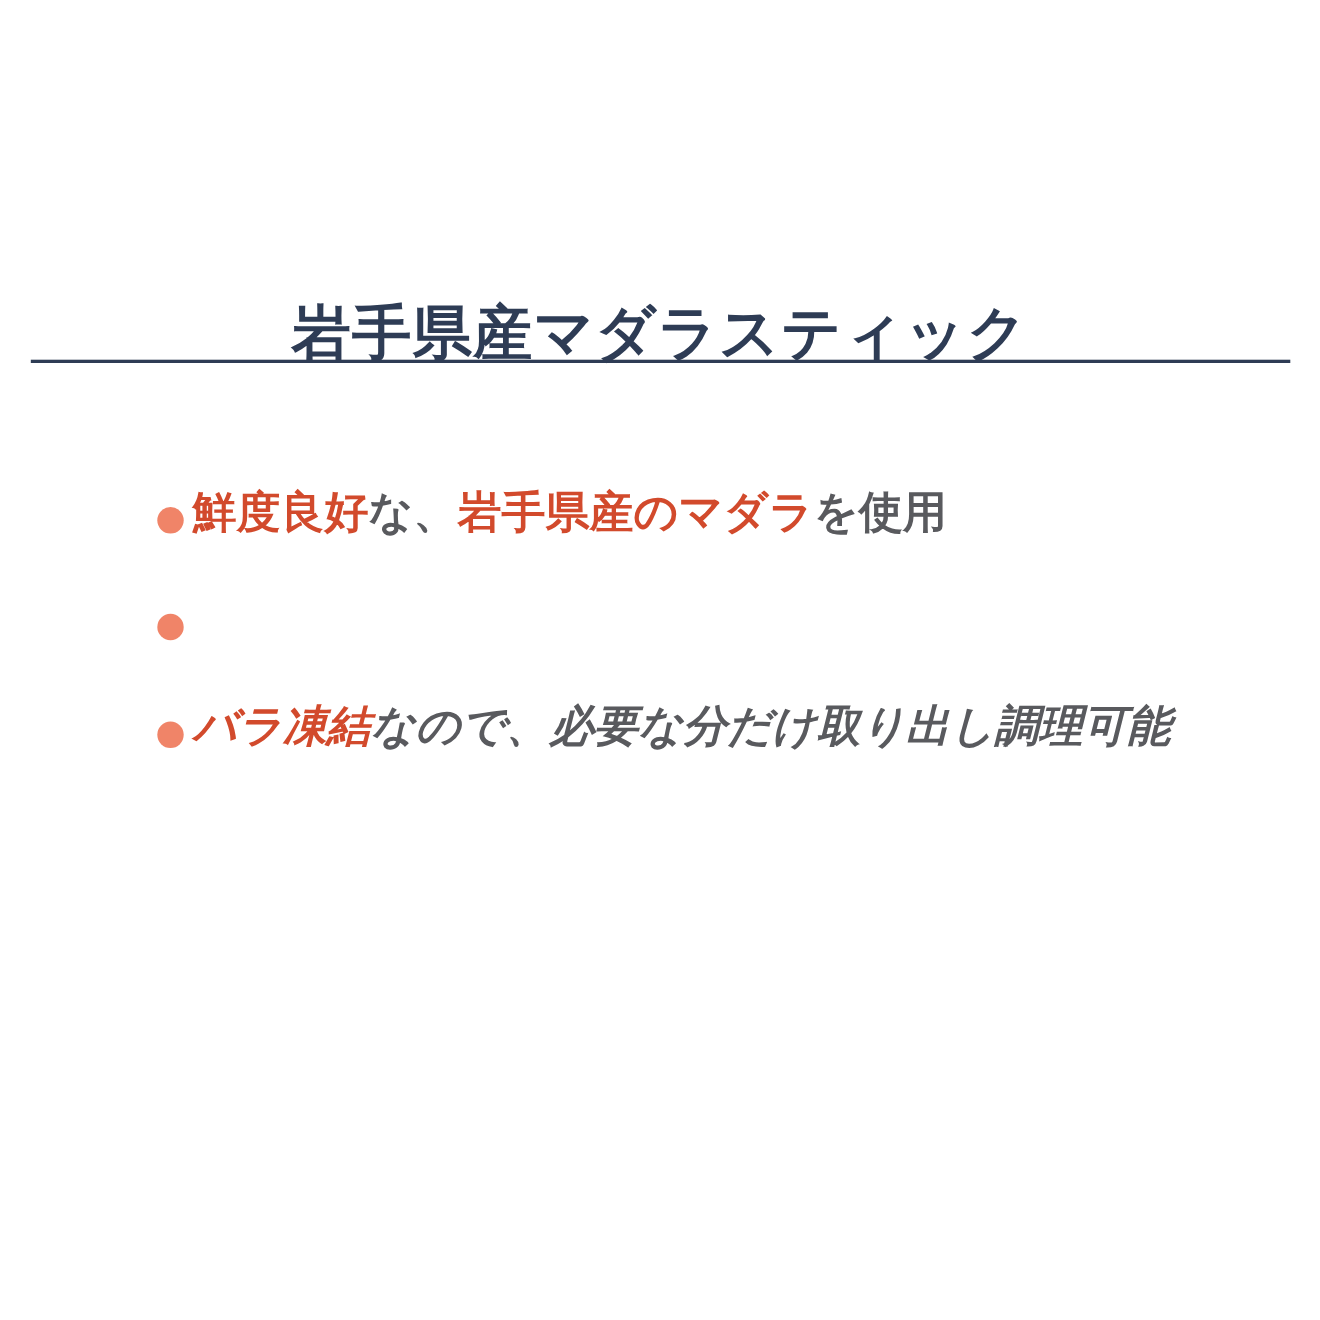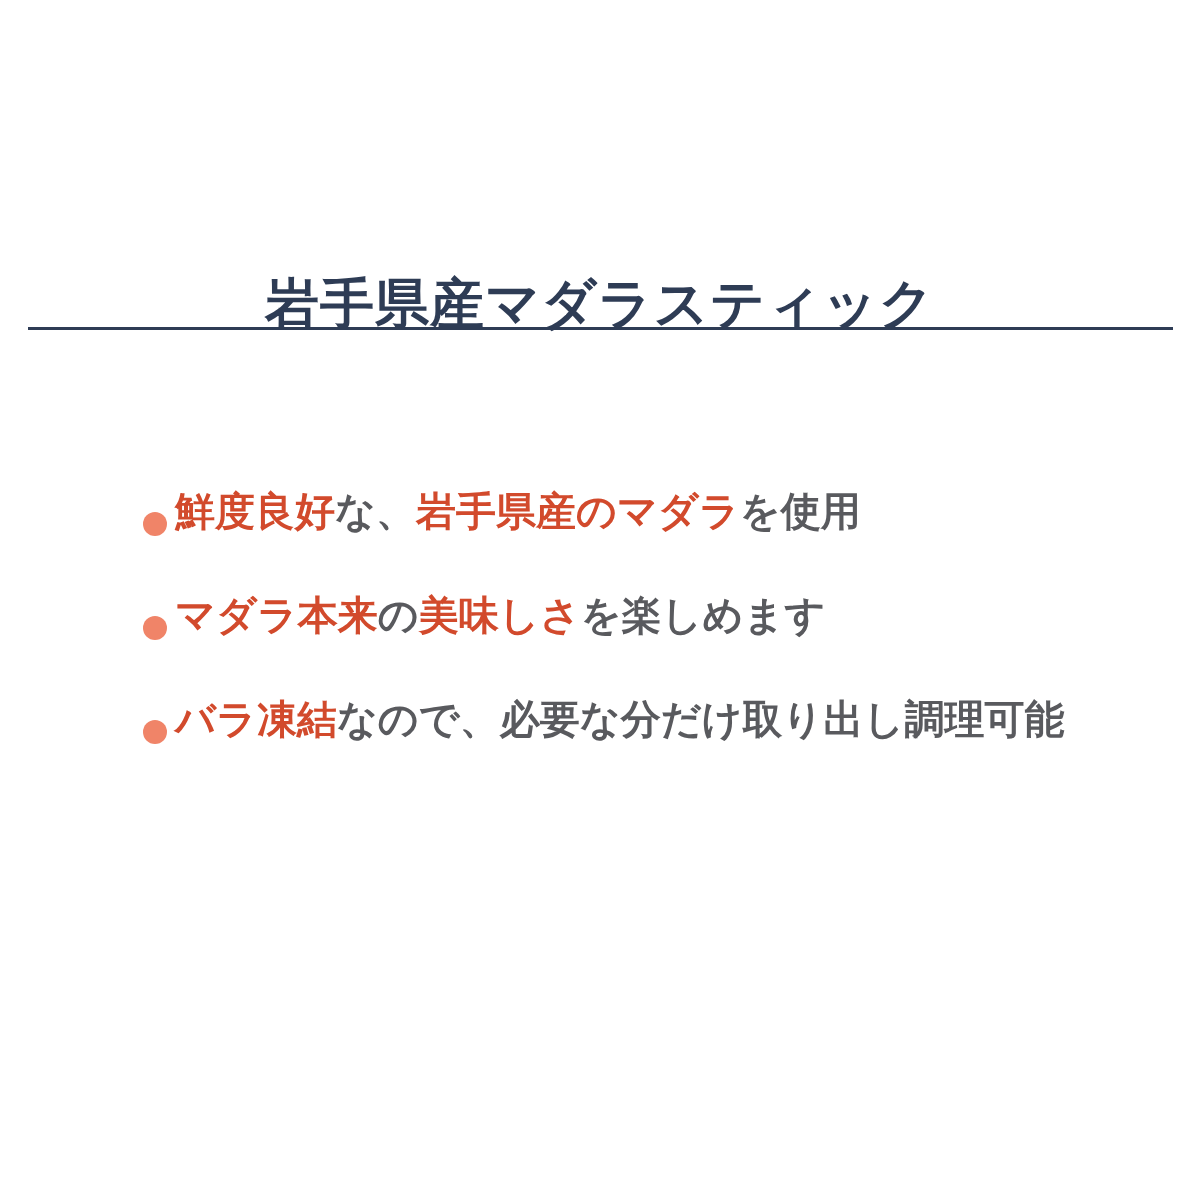--- a/index.html
+++ b/index.html
@@ -36,26 +36,26 @@
     background: #2e3c55;
   }
   .bullet-list {
     position: absolute;
     top: 441px;
     left: 143px;
     width: 1000px;
   }
   .bullet-item {
     display: flex;
-    align-items: flex-end;
+    align-items: center;
     margin-bottom: 54px;
-    margin-top: 45px;
   }
   .bullet-item:last-child {
     margin-bottom: 0;
+    font-style: italic;
   }
   .bullet-dot {
     flex: 0 0 auto;
     width: 24px;
     height: 24px;
     border-radius: 50%;
     background: #f08468;
     margin-top: 13px;
     margin-right: 8px;
   }
@@ -83,23 +83,20 @@
 
     <div class="bullet-item">
       <span class="bullet-dot"></span>
       <div class="bullet-text">
         <div><span class="accent">鮮度良好</span><span>な、</span><span class="accent">岩手県産のマダラ</span><span>を使用</span></div>
       </div>
     </div>
 
     <div class="bullet-item">
       <span class="bullet-dot"></span>
-      <div class="bullet-text">
-        <div><span class="accent">マダラ本来</span><span>の</span><span class="accent">美味しさ</span><span>を楽しめます</span></div>
-      </div>
     </div>
 
 
     <div class="bullet-item">
       <span class="bullet-dot"></span>
       <div class="bullet-text">
         <div><span class="accent">バラ凍結</span><span>なので、必要な分だけ取り出し調理可能</span></div>
       </div>
     </div>
 

